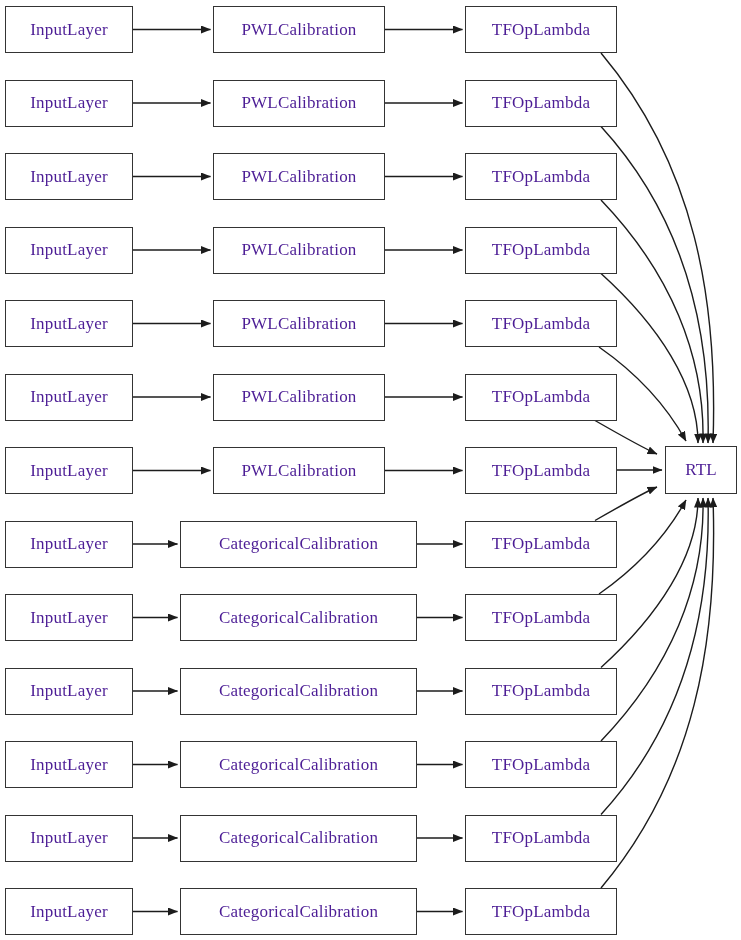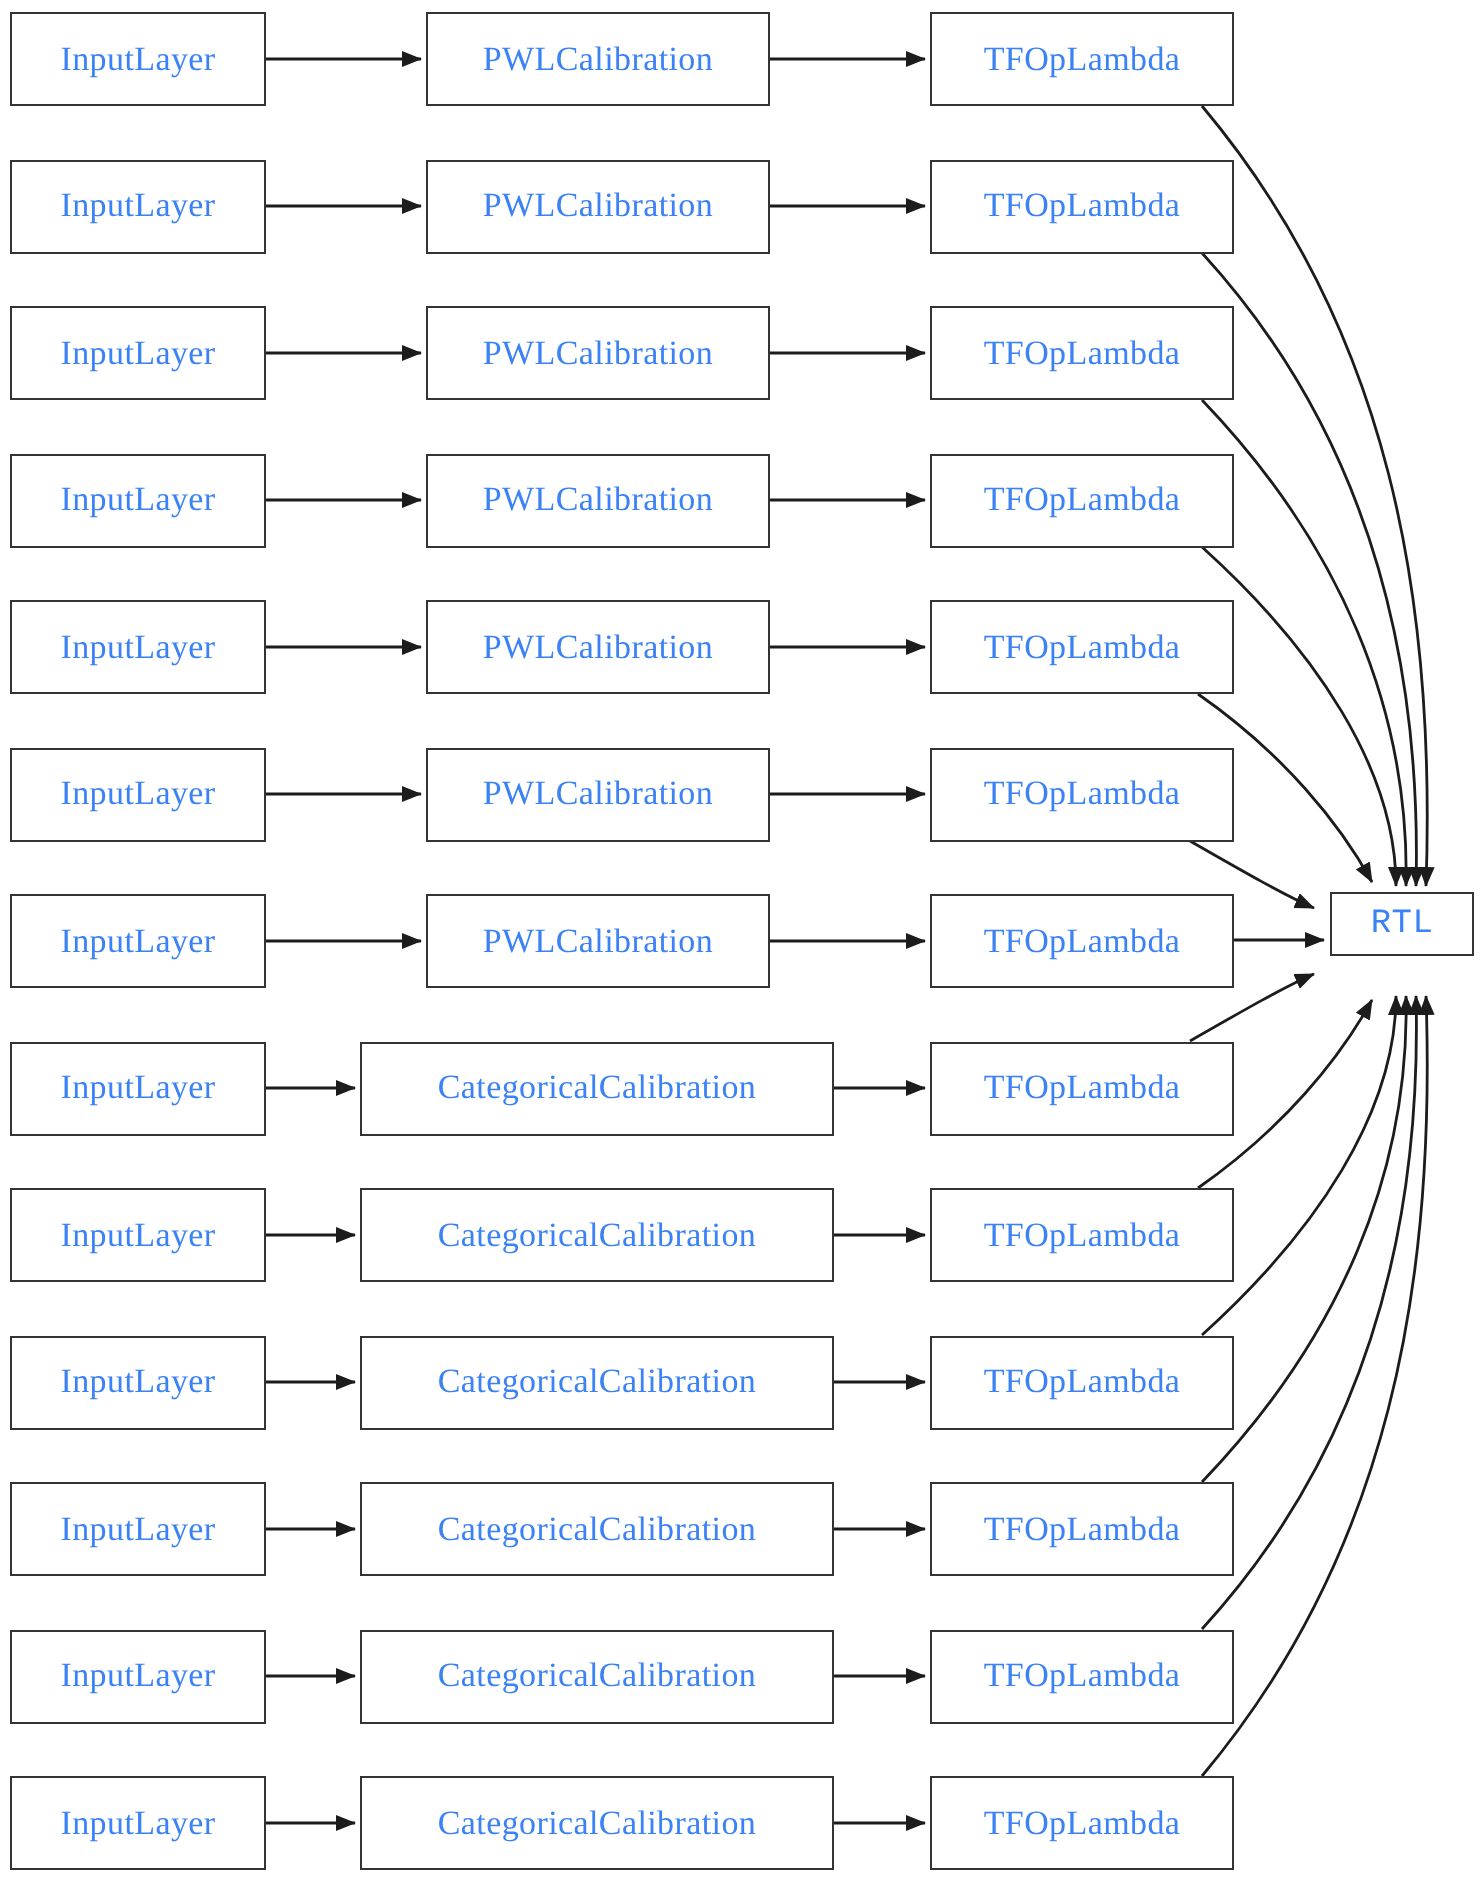--- a/index.html
+++ b/index.html
@@ -24,21 +24,21 @@
   }
   .node {
     position: absolute;
     box-sizing: border-box;
     border: 1.6px solid #343434;
     background: #ffffff;
     display: flex;
     align-items: center;
     justify-content: center;
     font-size: 17px;
-    color: #3b82f6;
+    color: #4c1d95;
     white-space: nowrap;
     letter-spacing: 0.2px;
   }
 </style>
 </head>
 <body>
 
 <div class="canvas">
   <svg class="edge-layer" width="741" height="940" viewBox="0 0 741 940" xmlns="http://www.w3.org/2000/svg">
     <defs>
@@ -121,15 +121,15 @@
       <div class="node" style="left: 465px; top: 667.5px; width: 152px; height: 47px;">TFOpLambda</div>
       <div class="node" style="left: 5px; top: 741px; width: 128px; height: 47px;">InputLayer</div>
       <div class="node" style="left: 180px; top: 741px; width: 237px; height: 47px;">CategoricalCalibration</div>
       <div class="node" style="left: 465px; top: 741px; width: 152px; height: 47px;">TFOpLambda</div>
       <div class="node" style="left: 5px; top: 814.5px; width: 128px; height: 47px;">InputLayer</div>
       <div class="node" style="left: 180px; top: 814.5px; width: 237px; height: 47px;">CategoricalCalibration</div>
       <div class="node" style="left: 465px; top: 814.5px; width: 152px; height: 47px;">TFOpLambda</div>
       <div class="node" style="left: 5px; top: 888px; width: 128px; height: 47px;">InputLayer</div>
       <div class="node" style="left: 180px; top: 888px; width: 237px; height: 47px;">CategoricalCalibration</div>
       <div class="node" style="left: 465px; top: 888px; width: 152px; height: 47px;">TFOpLambda</div>
-      <div class="node" style="left: 665px; top: 446px; width: 72px; height: 32px; font-family: Liberation Mono, monospace;">RTL</div>
+      <div class="node" style="left: 665px; top: 446px; width: 72px; height: 48px;">RTL</div>
     </div>
 </div>
 
 </body></html>

